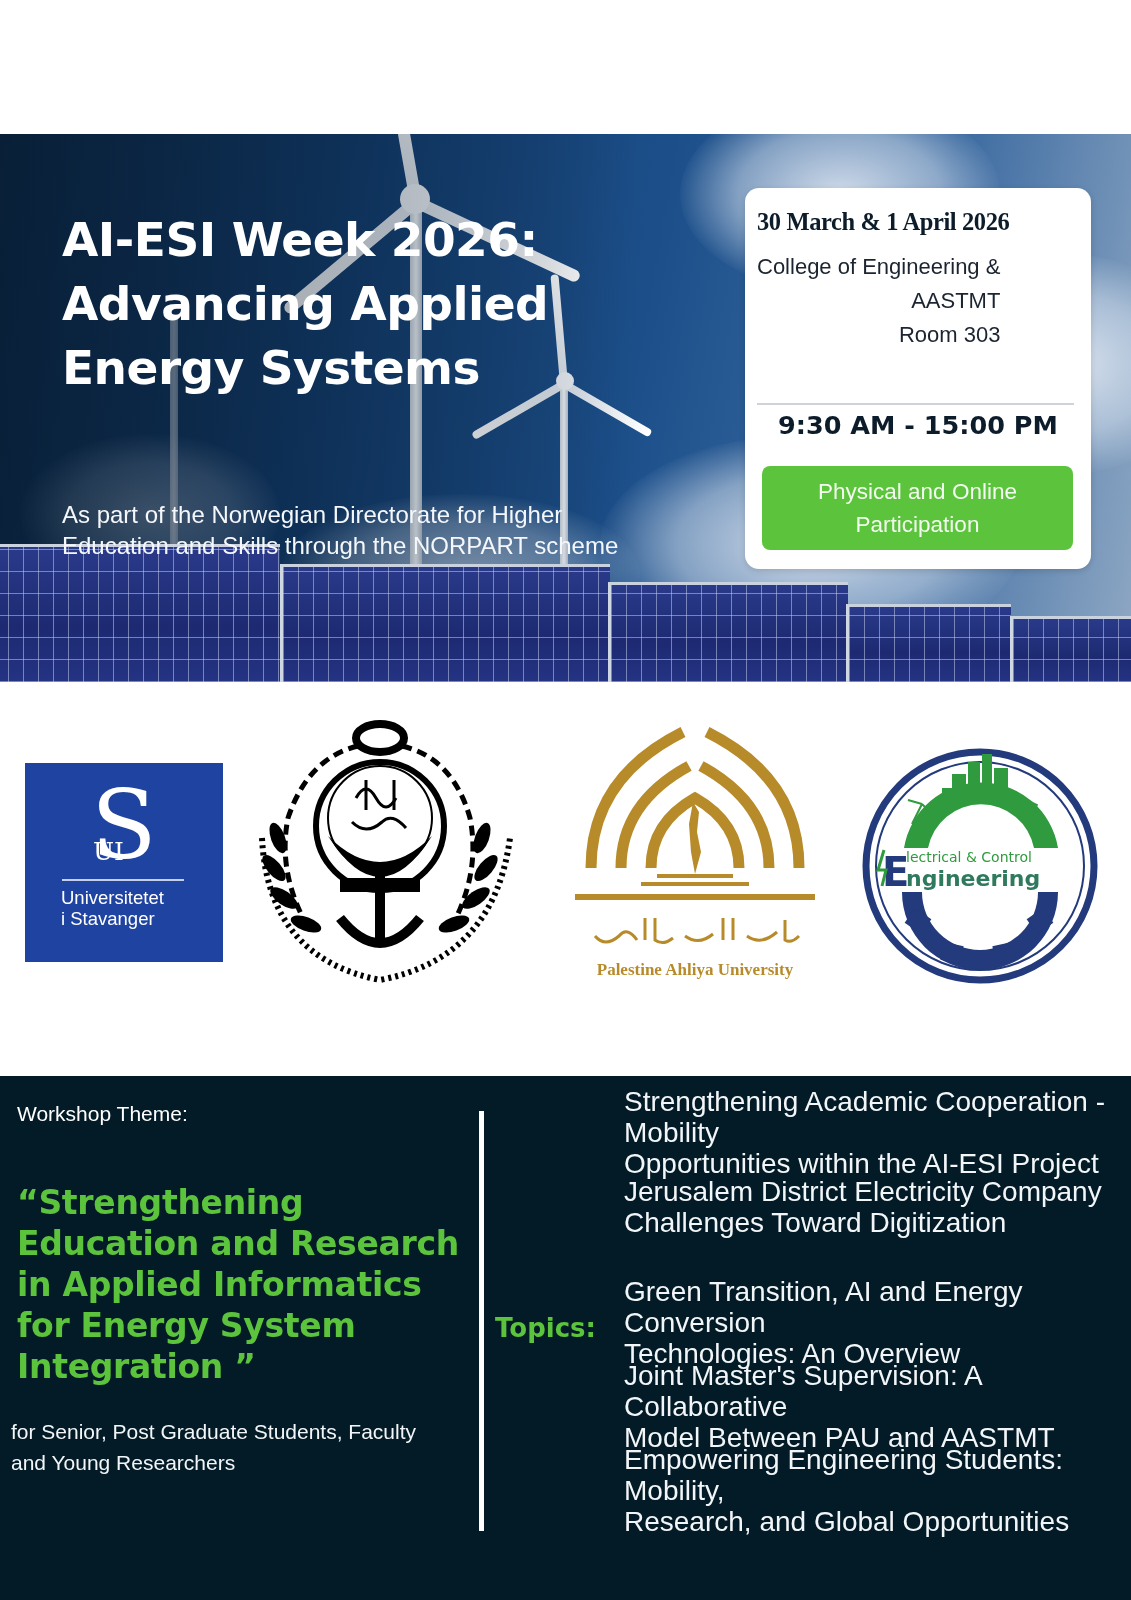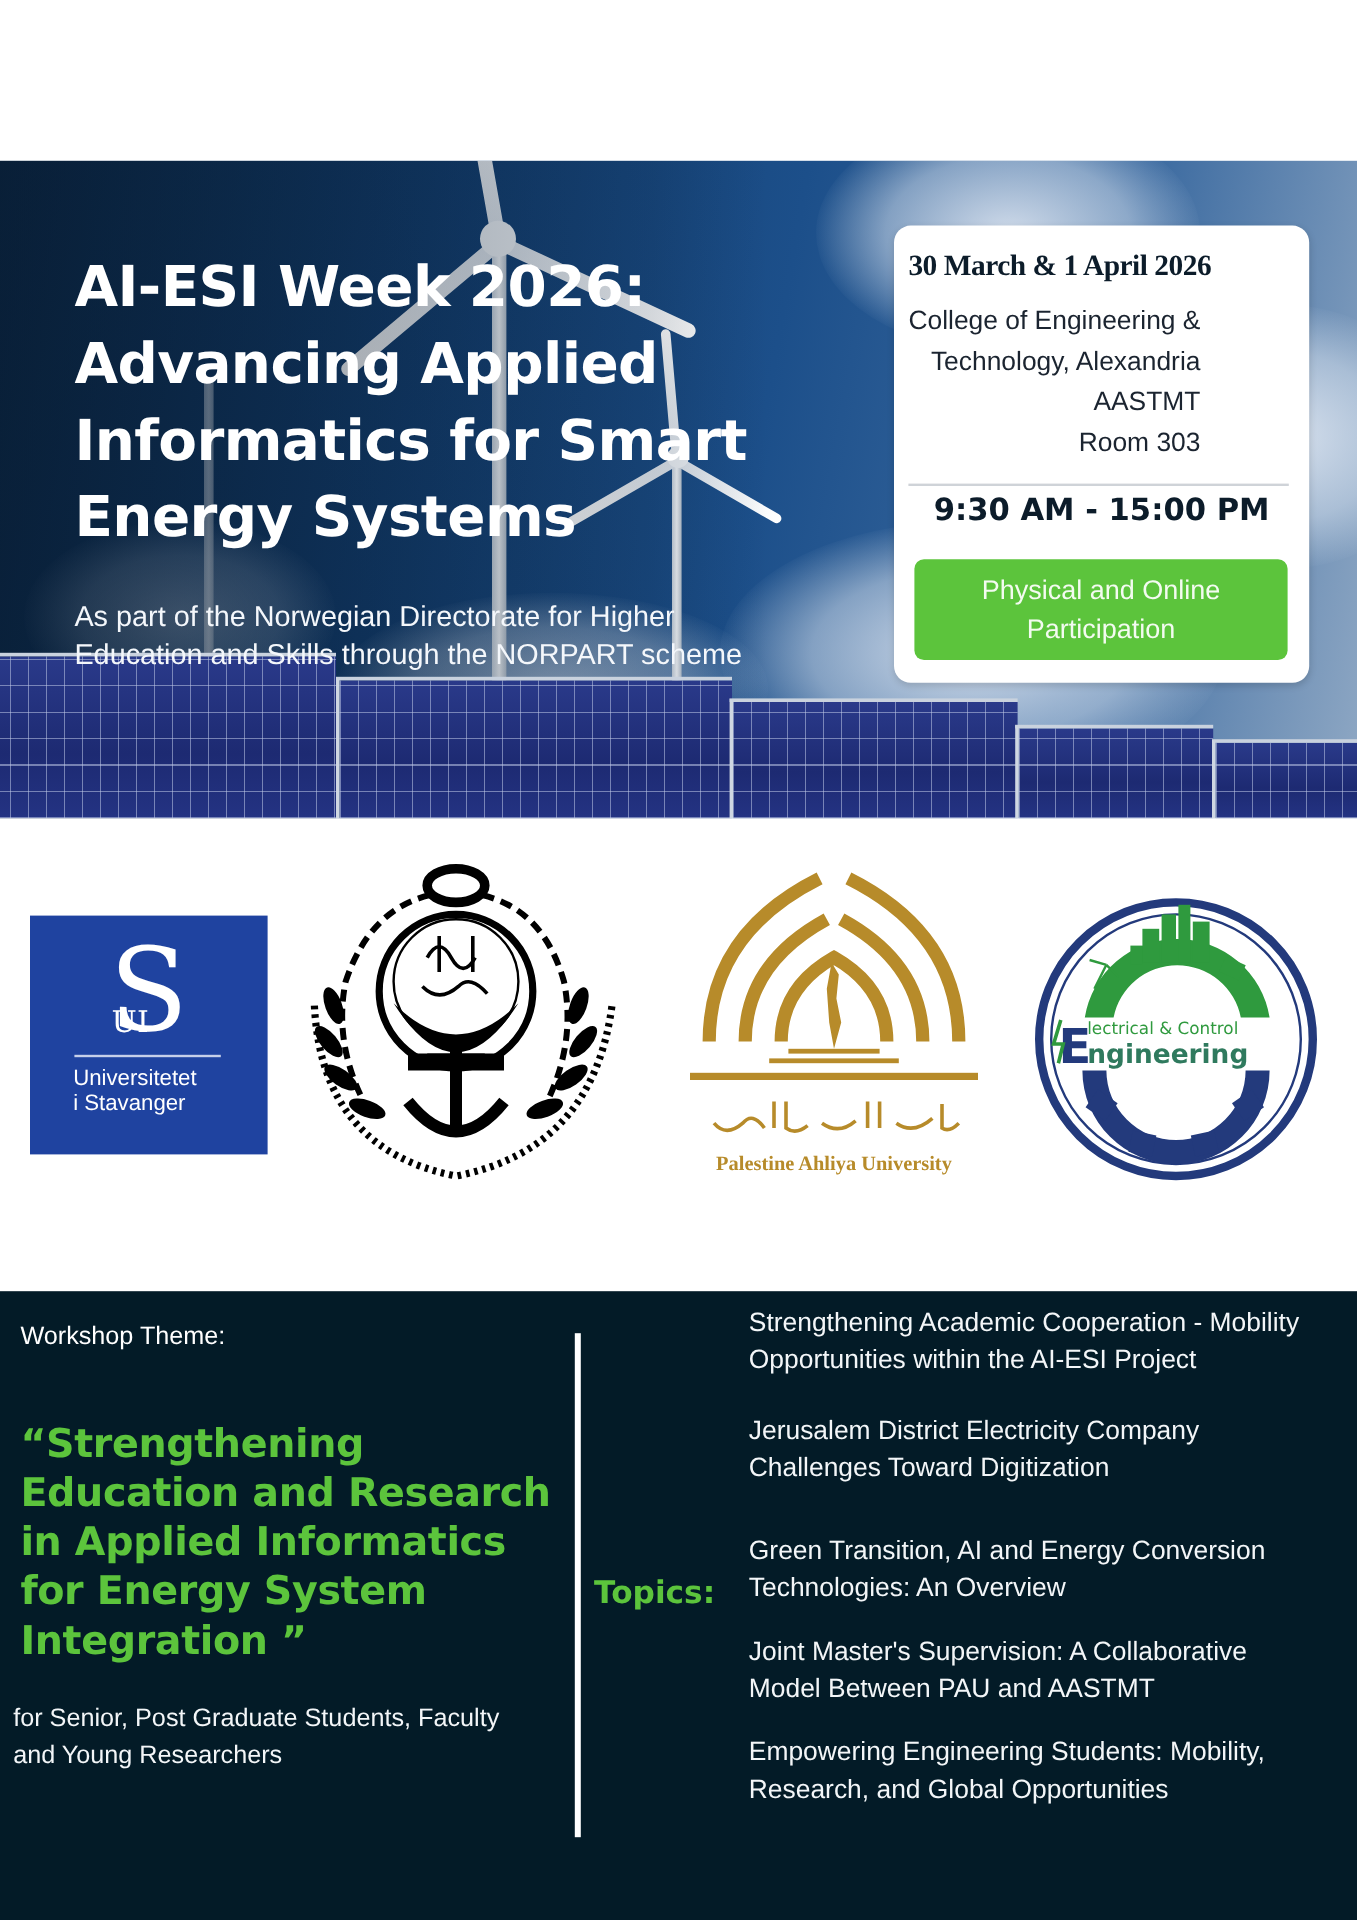--- a/index.html
+++ b/index.html
@@ -73,21 +73,21 @@
 
   
   .bottom { position: absolute; left: 0; top: 1076px; width: 1131px; height: 524px; background: #031b27; }
   .theme-label { position: absolute; left: 17px; top: 26px; font-family: "Liberation Sans", sans-serif; font-size: 21px; color: #ffffff; }
   .theme-title { position: absolute; left: 17px; top: 106px; width: 450px; font-family: "DejaVu Sans", sans-serif; font-weight: bold; font-size: 33px; line-height: 41px; color: #5cc43c; letter-spacing: -0.3px; }
   .theme-title span { display: block; }
   .audience { position: absolute; left: 11px; top: 340px; width: 460px; font-family: "Liberation Sans", sans-serif; font-size: 21px; line-height: 31px; color: #f3f6f8; }
   .audience span { display: block; }
   .vdivider { position: absolute; left: 479px; top: 35px; width: 5px; height: 420px; background: #ffffff; }
   .topics-label { position: absolute; left: 495px; top: 237px; font-family: "DejaVu Sans", sans-serif; font-weight: bold; font-size: 26px; color: #5cc43c; }
-  .topic { position: absolute; left: 624px; width: 500px; font-family: "Liberation Sans", sans-serif; font-size: 22px; line-height: 31px; color: #f3f6f8; }
+  .topic { position: absolute; left: 624px; width: 500px; font-family: "Liberation Sans", sans-serif; font-size: 28px; line-height: 31px; color: #f3f6f8; }
   .topic span { display: block; }
 </style>
 </head>
 <body>
 
 <section class="hero">
 
   <div class="cloud" style="left:680px;top:-40px;width:320px;height:200px;"></div>
   <div class="cloud" style="left:940px;top:120px;width:260px;height:220px;"></div>
   <div class="cloud" style="left:600px;top:300px;width:420px;height:220px;"></div>
@@ -118,33 +118,31 @@
     <div class="panel" style="left:-10px;width:290px;height:138px;"></div>
     <div class="panel" style="left:280px;width:330px;height:118px;"></div>
     <div class="panel" style="left:608px;width:240px;height:100px;"></div>
     <div class="panel" style="left:846px;width:165px;height:78px;"></div>
     <div class="panel" style="left:1010px;width:130px;height:66px;"></div>
   </div>
 
   <h1 class="hero-title">
     <span>AI-ESI Week 2026:</span>
     <span>Advancing Applied</span>
-    <span>Informatics for Smart</span>
     <span>Energy Systems</span>
   </h1>
   <p class="hero-sub">
     <span style="display:block">As part of the Norwegian Directorate for Higher</span>
     <span style="display:block">Education and Skills through the NORPART scheme</span>
   </p>
 
   <div class="info-card">
     <div class="info-date">30 March &amp; 1 April 2026</div>
     <div class="info-venue">
       <span>College of Engineering &amp;</span>
-      <span>Technology, Alexandria</span>
       <span>AASTMT</span>
       <span>Room 303</span>
     </div>
     <div class="info-divider"></div>
     <div class="info-time">9:30 AM - 15:00 PM</div>
     <div class="info-badge">
       <span>Physical and Online</span>
       <span>Participation</span>
     </div>
   </div>

